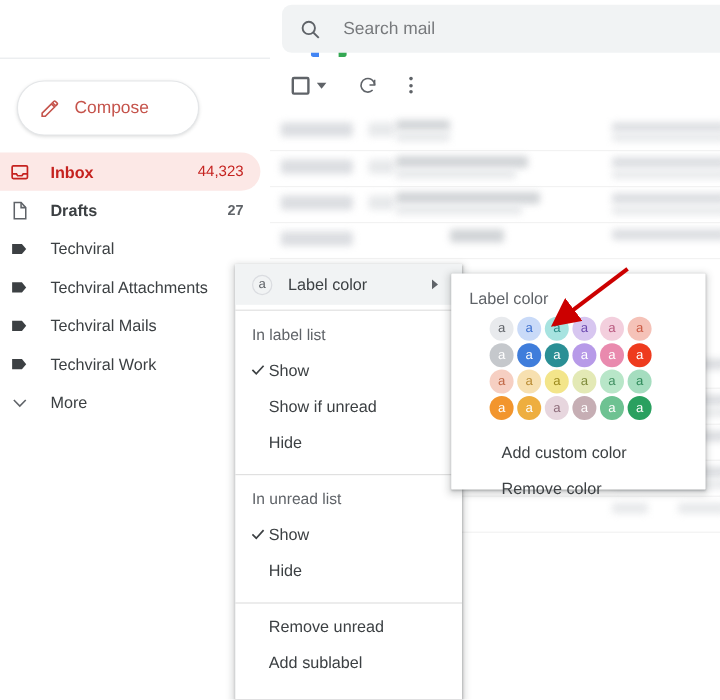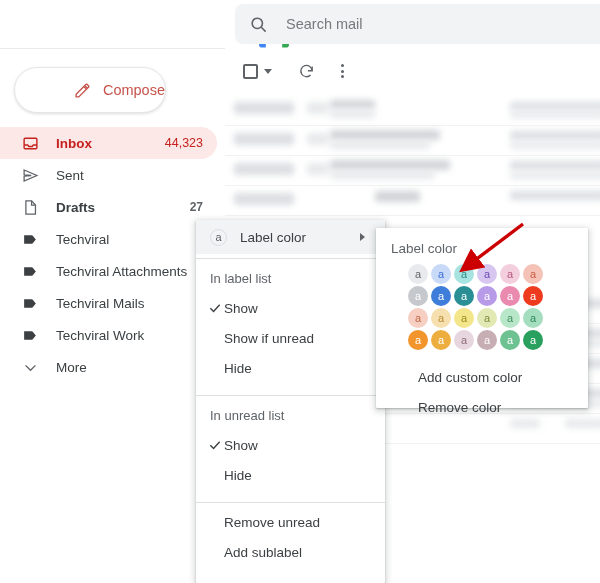--- a/index.html
+++ b/index.html
@@ -50,29 +50,29 @@
   
   .sidebar {
     position: absolute; top: 48px; left: 0; width: 225px; height: 535px;
     background: #fff; border-top: 1px solid #e8eaed; padding-top: 10px;
   }
   .compose-btn {
     margin: 8px 0 0 14px; width: 152px; height: 46px;
     border: 1px solid #e4e6e8; border-radius: 24px;
     background: #fff;
     box-shadow: 0 1px 3px rgba(60,64,67,.18);
-    display: flex; align-items: center; cursor: pointer; justify-content: flex-end;
+    display: flex; align-items: center; cursor: pointer;
   }
   .compose-label { margin-left: 12px; color: #c5534b; font-size: 14.5px; }
   .compose-pencil { margin-left: 18px; display:flex; }
 
   .nav-list { margin-top: 14px; }
   .nav-item {
     height: 32px; display: flex; align-items: center;
-    padding-left: 22px; border-radius: 0 16px 16px 0;
+    padding-left: 8px; border-radius: 0 16px 16px 0;
     margin-right: 8px; cursor: pointer; color: #3c4043; font-size: 13.5px;
   }
   .nav-item .nav-ico { width: 22px; display:flex; align-items:center; justify-content:flex-start; }
   .nav-item .nav-label { margin-left: 12px; flex: 1; }
   .nav-item .nav-count { font-size: 12px; color: #5f6368; margin-right: 14px; }
   .nav-item.active { background: #fce8e6; color: #c5221f; font-weight: bold; }
   .nav-item.active .nav-count { color: #c5221f; font-weight: normal; font-size: 12.5px; }
   .nav-item.bold { font-weight: bold; }
 
   
@@ -218,29 +218,20 @@
         <span class="nav-ico">
           <svg width="17" height="17" viewBox="0 0 24 24" fill="none" stroke="#c5221f" stroke-width="2">
             <rect x="3" y="4.5" width="18" height="15" rx="1.5"></rect>
             <path d="M3 14h5l1.5 2.2h5L16 14h5"></path>
           </svg>
         </span>
         <span class="nav-label">Inbox</span>
         <span class="nav-count">44,323</span>
       </div>
 
-      <div class="nav-item">
-        <span class="nav-ico">
-          <svg width="17" height="17" viewBox="0 0 24 24" fill="none" stroke="#5f6368" stroke-width="1.8">
-            <path d="M3 4.2L21 12 3 19.8V13l10-1-10-1z"></path>
-          </svg>
-        </span>
-        <span class="nav-label">Sent</span>
-        <span class="nav-count"></span>
-      </div>
 
       <div class="nav-item bold">
         <span class="nav-ico">
           <svg width="17" height="17" viewBox="0 0 24 24" fill="none" stroke="#5f6368" stroke-width="1.8">
             <path d="M5.5 2.5h8L19 8.5v13h-13.5z"></path>
               <path d="M13.5 2.5v6h5.5"></path>
           </svg>
         </span>
         <span class="nav-label">Drafts</span>
         <span class="nav-count">27</span>

